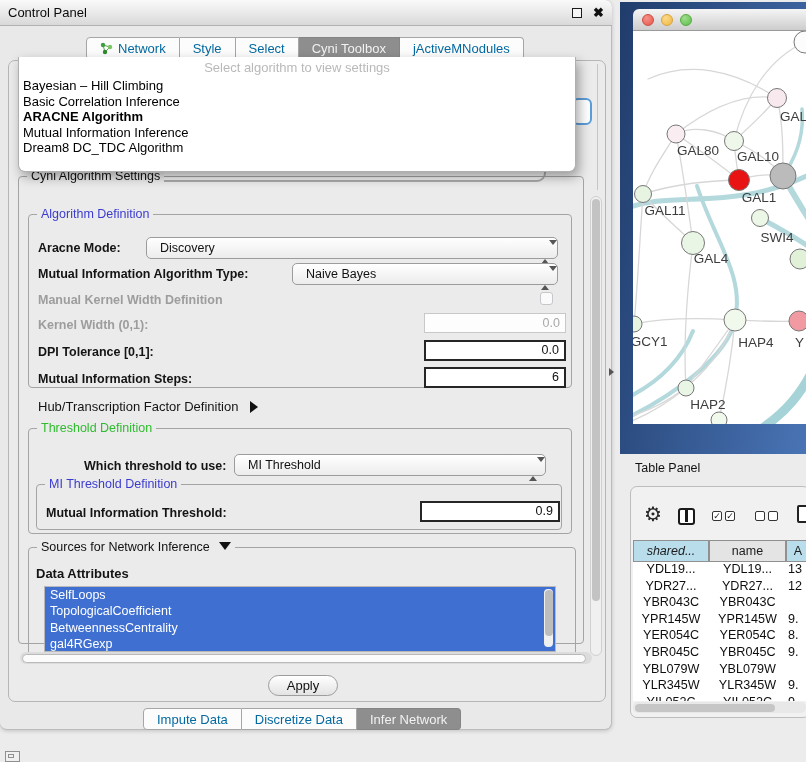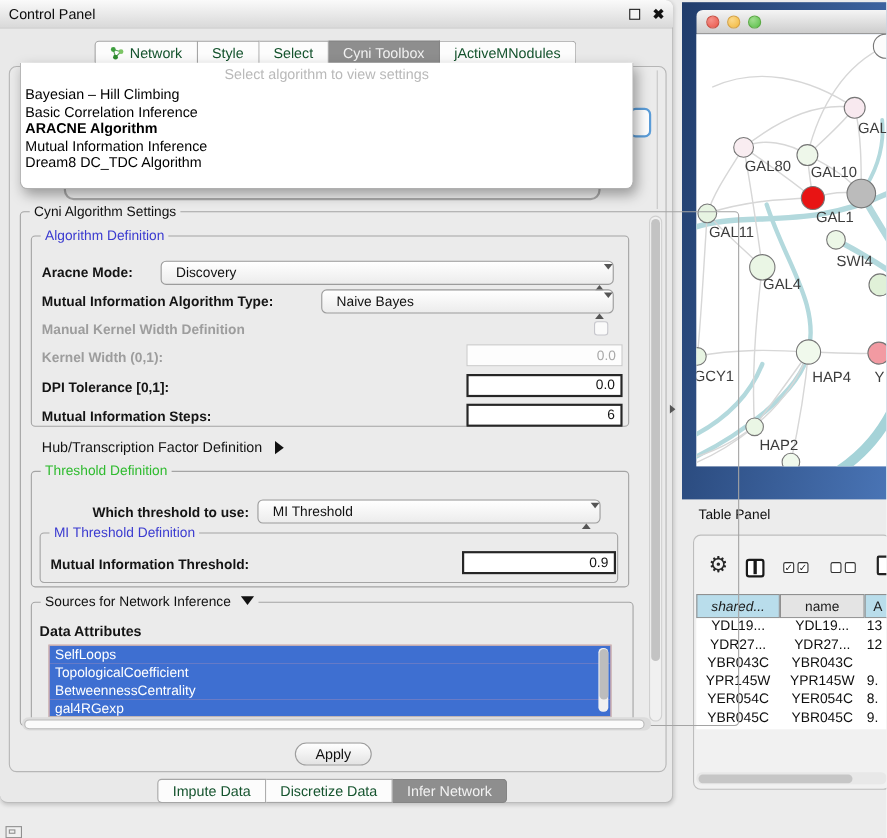--- a/index.html
+++ b/index.html
@@ -12,21 +12,21 @@
   .cp{left:0;top:6;width:612px;height:730px;background:#e9e9e9;border:1px solid #bcbcbc;
       border-left:none;border-radius:0 7px 7px 7px;box-shadow:0 1px 4px rgba(0,0,0,.18)}
   .cp-titlebar{left:0;top:6;width:612px;height:26px;background:linear-gradient(#fafafa,#d9d9d9);
       border-bottom:1px solid #b2b2b2;border-radius:0 7px 0 0;z-index:2}
   .cp-title{position:absolute;left:8px;top:0;line-height:26px;font-size:13px;color:#0a0a0a}
   .float-ico{position:absolute;right:30px;top:8px;width:10px;height:10px;border:1.5px solid #1c1c1c;background:#f5f5f5}
   .close-ico{position:absolute;right:8px;top:0;line-height:26px;font-size:13px;font-weight:bold;color:#111}
 
   .cp-tabs{left:86px;top:37px;height:23px;display:flex;z-index:3}
   .tab{border:1px solid #a6a6a6;border-left:none;background:#fcfcfc;font-size:13px;line-height:21px;
-       padding:0 13px;color:#14532d;white-space:nowrap;display:flex;align-items:center;gap:5px}
+       padding:0 13px;color:#0369a1;white-space:nowrap;display:flex;align-items:center;gap:5px}
   .tab:first-child{border-left:1px solid #a6a6a6;border-radius:4px 0 0 4px}
   .tab:last-child{border-radius:0 4px 4px 0}
   .tab.sel{background:#8e8e8e;border-color:#858585;color:#f2f2f2}
 
   .tpanel{left:8px;top:60px;width:598px;height:642px;background:#ebebeb;border:1px solid #b6b6b6;border-radius:7px;z-index:1}
 
   
   .frag-combo{left:572px;top:98px;width:20px;height:27px;border:2px solid #5b9dd9;border-radius:6px;background:#fff;z-index:5}
   .frag-line{left:597px;top:64px;width:1px;height:126px;background:#c6c6c6;z-index:4}
   .frag-round{left:58px;top:150px;width:488px;height:32px;border:2px solid #ababab;border-radius:9px;background:#f2f2f2;z-index:4}
@@ -101,21 +101,21 @@
   
   .tp-title{left:635px;top:461px;font-size:12.5px;color:#111}
   .tp{left:630px;top:486px;width:180px;height:232px;background:#f1f1f1;border:1px solid #bdbdbd;border-radius:7px}
   .gear{left:644px;top:502px;font-size:20px;color:#262626;line-height:24px}
   .cols-ico{left:678px;top:508px;width:17px;height:17px;border:2.5px solid #1a1a1a;border-radius:3px;background:#fff}
   .cols-ico .mid{position:absolute;left:5px;top:0;width:2.5px;height:12px;background:#1a1a1a}
   .cbpair{display:flex;gap:3px}
   .cb{width:10px;height:10px;border:1.5px solid #333;border-radius:2px;background:#fff;font-size:9px;line-height:9px;text-align:center;color:#222}
   .th-cell{position:absolute;top:540px;height:22px;border:1px solid #909090;font-size:12.5px;text-align:center;
            line-height:20px;color:#1c1c1c;overflow:hidden;white-space:nowrap}
-  .tbody{left:633px;top:562px;width:173px;height:101px;background:#fff;overflow:hidden}
+  .tbody{left:633px;top:562px;width:173px;height:139px;background:#fff;overflow:hidden}
   .trow{display:flex;height:16.6px;font-size:12.6px;color:#0e0e0e}
   .trow span{overflow:hidden;white-space:nowrap}
   .c1{width:76px;text-align:center}.c2{width:77px;text-align:center}.c3{width:20px;text-align:left;padding-left:2px}
   .hsb2{left:633px;top:702px;width:173px;height:11px;background:#e8e8e8;border-radius:5px}
   .hsb2-thumb{position:absolute;left:2px;top:1.5px;width:140px;height:8px;background:#c6c6c6;border-radius:4px}
 </style>
 </head>
 <body>
 
 <div class="page">
@@ -166,21 +166,21 @@
         <div class="pitem bold">ARACNE Algorithm</div>
         <div class="pitem">Mutual Information Inference</div>
         <div class="pitem">Dream8 DC_TDC Algorithm</div>
       </div>
   </div>
 
   <div class="abs vsb">
     <div class="vsb-thumb"></div>
   </div>
 
-  <div class="abs grp" style="left:18px;top:192px;width:654px;height:468px">
+  <div class="abs grp" style="left:18px;top:176px;width:566px;height:468px">
     <span class="grp-label">Cyni Algorithm Settings</span>
   </div>
 
   <div class="abs grp" style="left:28px;top:214px;width:544px;height:174px">
     <span class="grp-label blue">Algorithm Definition</span>
   </div>
 
   <span class="lbl" style="left:38px;top:241px">Aracne Mode:</span>
   <div class="combo" style="left:146px;top:237px;width:412px">
     <span>Discovery</span>

